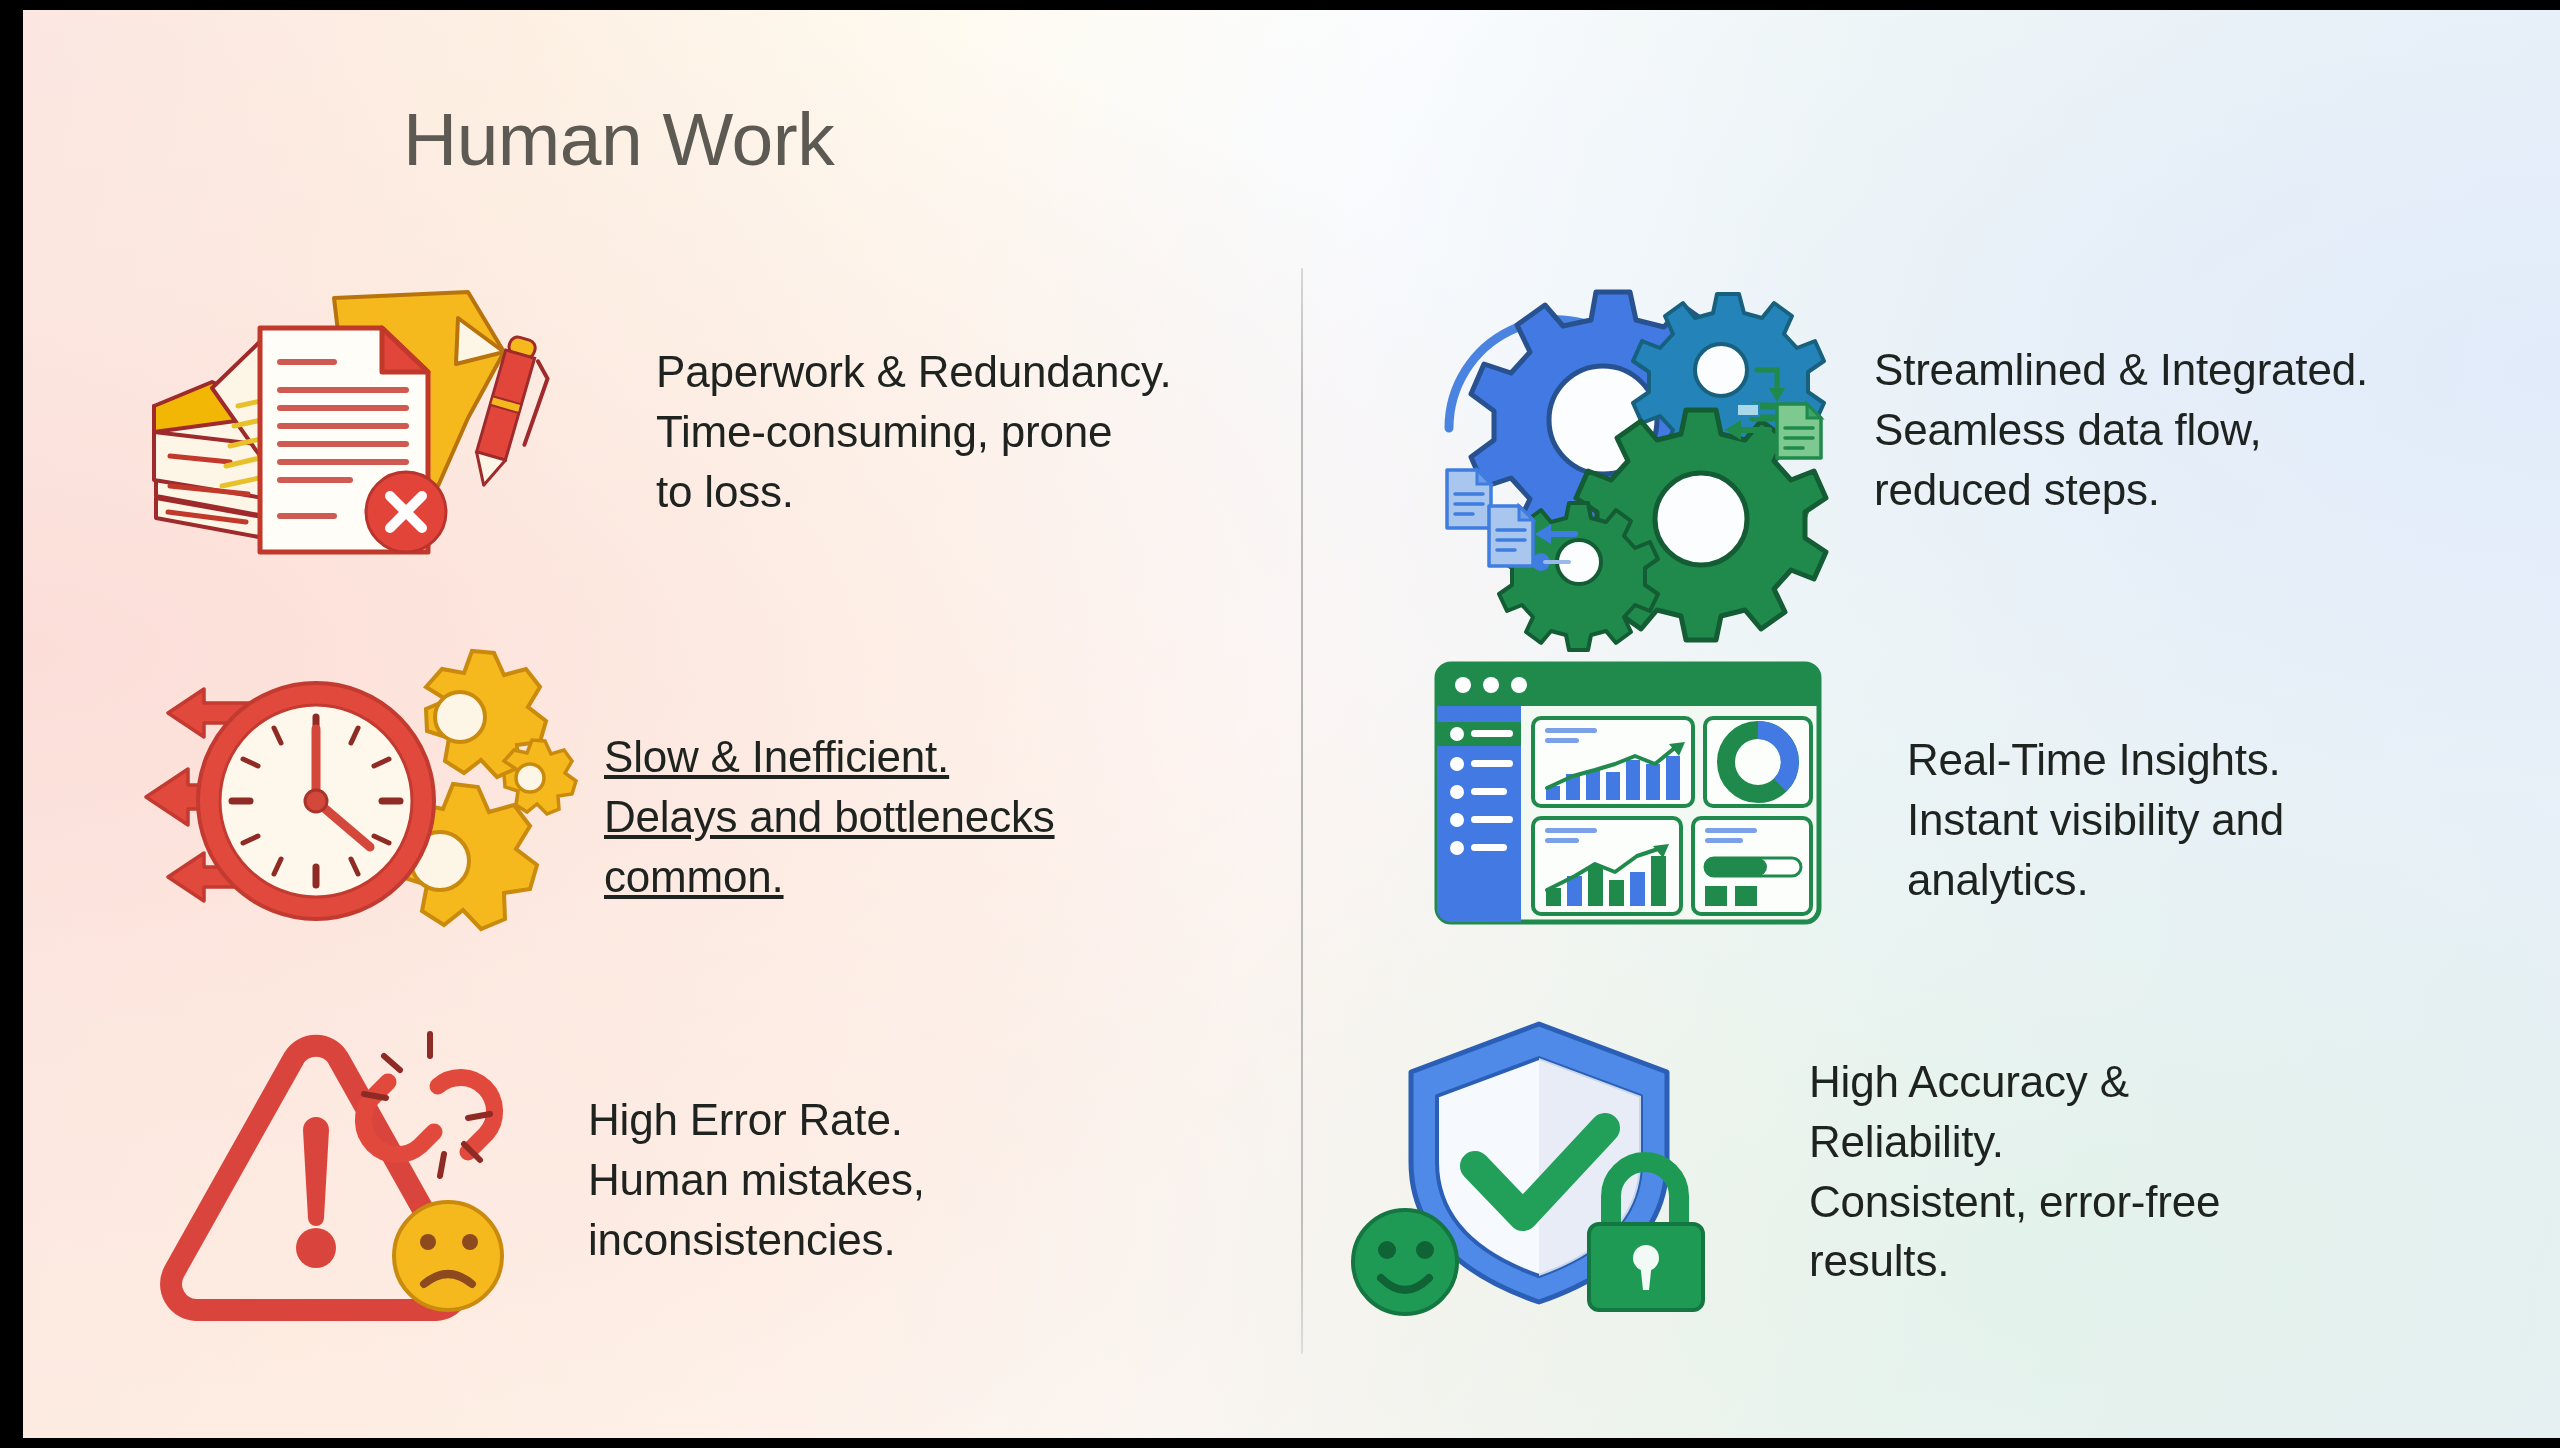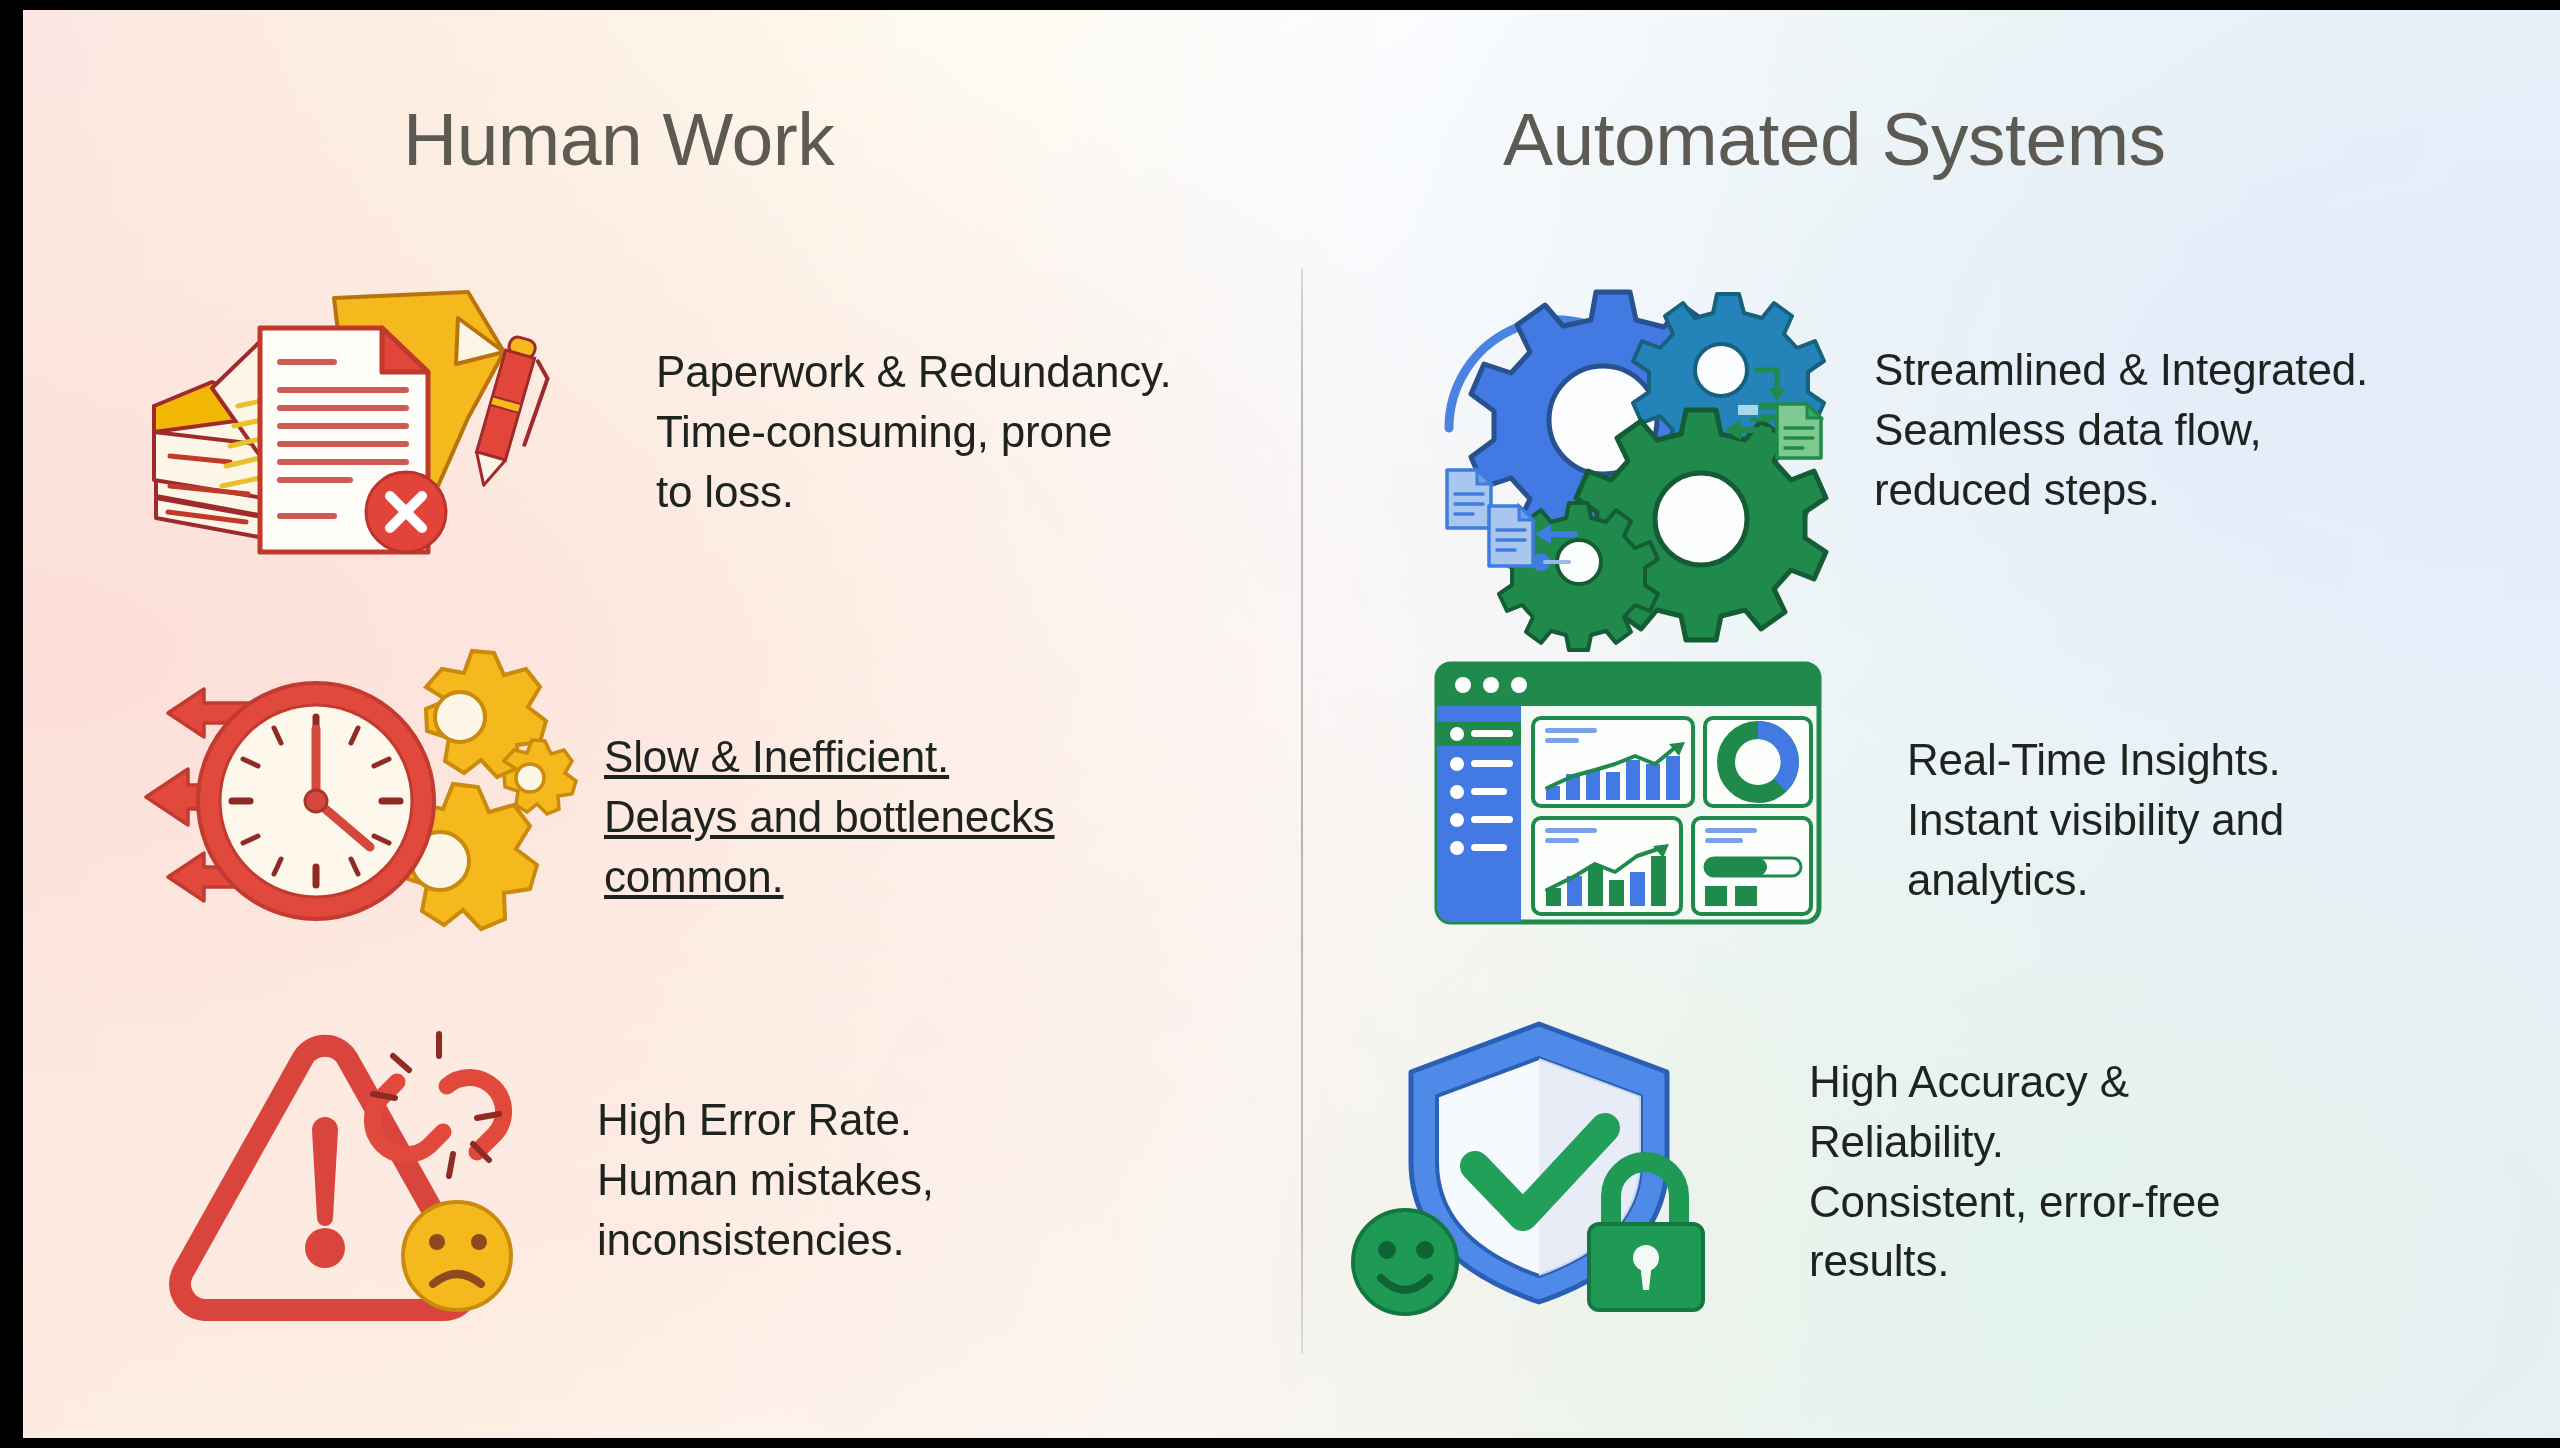--- a/index.html
+++ b/index.html
@@ -39,21 +39,21 @@
   .row { position:absolute; display:flex; align-items:flex-start; }
   .icon-wrap { position:relative; flex:0 0 auto; }
   .copy {
     font-size:44px; line-height:1.36; color:#1f2320;
     letter-spacing:-0.2px; white-space:pre-line;
   }
 
   
   #row-l1 { left:115px; top:280px; }
   #row-l2 { left:115px; top:655px; }
-  #row-l3 { left:124px; top:1010px; }
+  #row-l3 { left:115px; top:1010px; }
   #row-l1 .copy { margin-left:88px; margin-top:52px; width:640px; }
   #row-l2 .copy { margin-left:56px; margin-top:62px; width:640px;text-decoration:underline; }
   #row-l3 .copy { margin-left:50px; margin-top:70px; width:640px; }
 
   
   #row-r1 { left:1410px; top:268px; }
   #row-r2 { left:1410px; top:650px; }
   #row-r3 { left:1326px; top:1000px;justify-content:flex-end; }
   #row-r1 .copy { margin-left:41px; margin-top:62px; width:640px; }
   #row-r2 .copy { margin-left:84px; margin-top:70px; width:640px; }
@@ -61,21 +61,20 @@
 
   svg { display:block; overflow:visible; }
 </style>
 </head>
 <body>
 
 <div id="stage">
   <div id="canvas">
 
     <h1 class="heading" id="h-left">Human Work</h1>
-    <h1 class="heading" id="h-right">Automated Systems</h1>
 
     <div id="divider"></div>
 
     <div class="row" id="row-l1">
       <div class="icon-wrap">
         <svg width="430" height="270" viewBox="0 0 430 270">
 
           <g stroke="#9e2a2b" stroke-width="4" stroke-linejoin="round">
             <path d="M18 208 L18 228 L148 252 L152 232 Z" fill="#fdf6e6"></path>
             <path d="M18 186 L18 206 L148 230 L152 210 Z" fill="#fdf6e6"></path>

